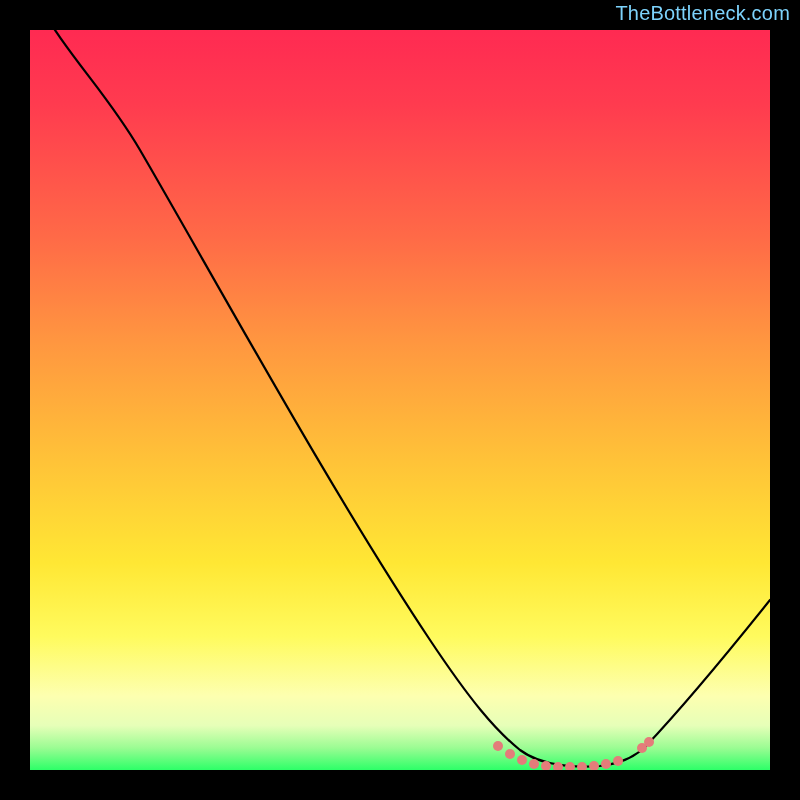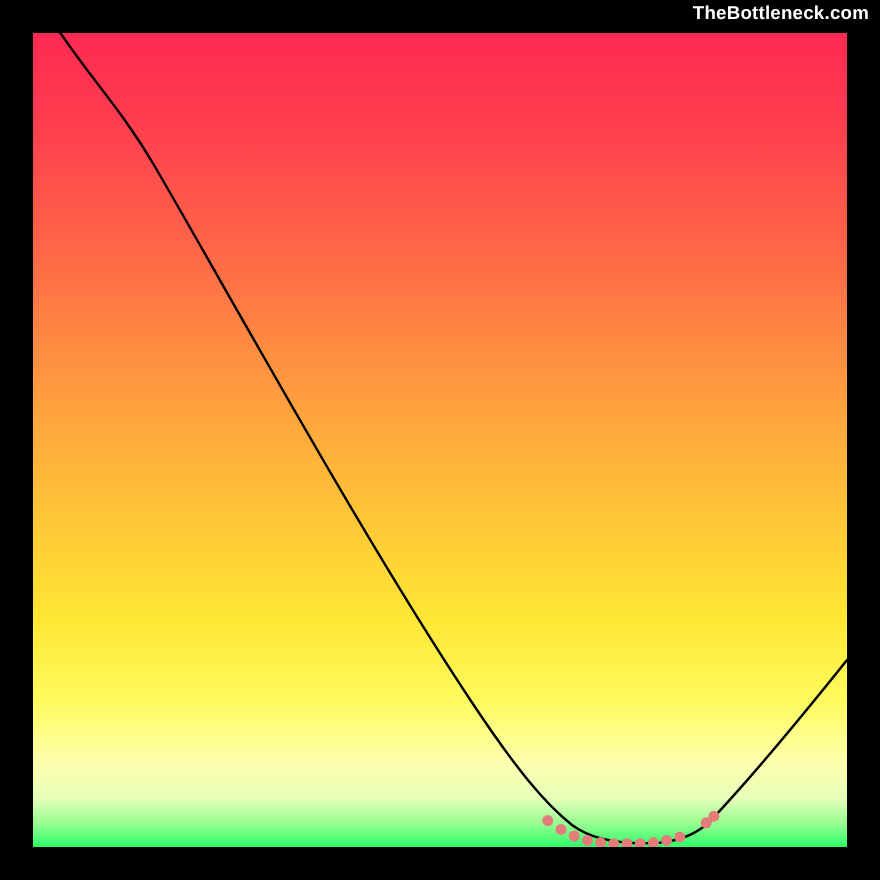--- a/index.html
+++ b/index.html
@@ -14,23 +14,23 @@
   .frame {
     position: relative;
     width: 800px;
     height: 800px;
     background: #000;
   }
   .watermark {
     position: absolute;
     top: 2px;
     right: 10px;
-    color: #ffffff;
-    font-size: 17px;
-    font-weight: 700;
+    color: #7dd3fc;
+    font-size: 20px;
+    font-weight: 400;
     letter-spacing: 0.2px;
     z-index: 10;
     pointer-events: none;
   }
   .plot-area {
     position: absolute;
     left: 30px;
     top: 30px;
     width: 740px;
     height: 740px;

